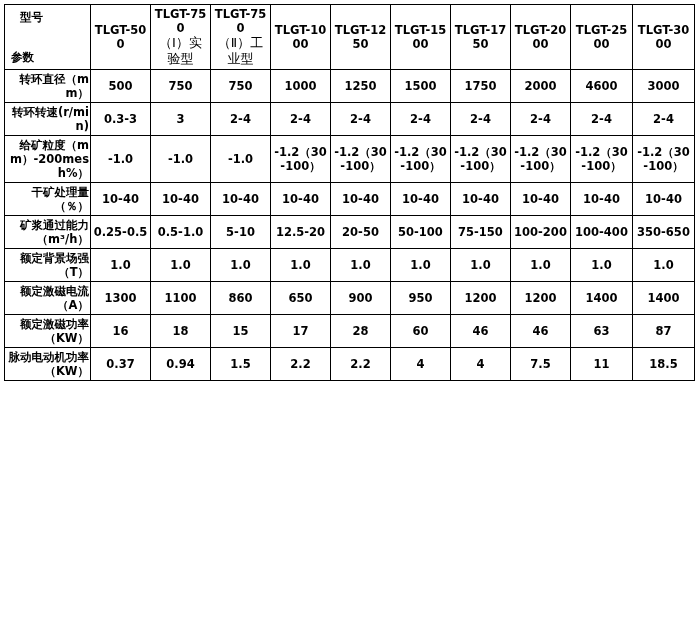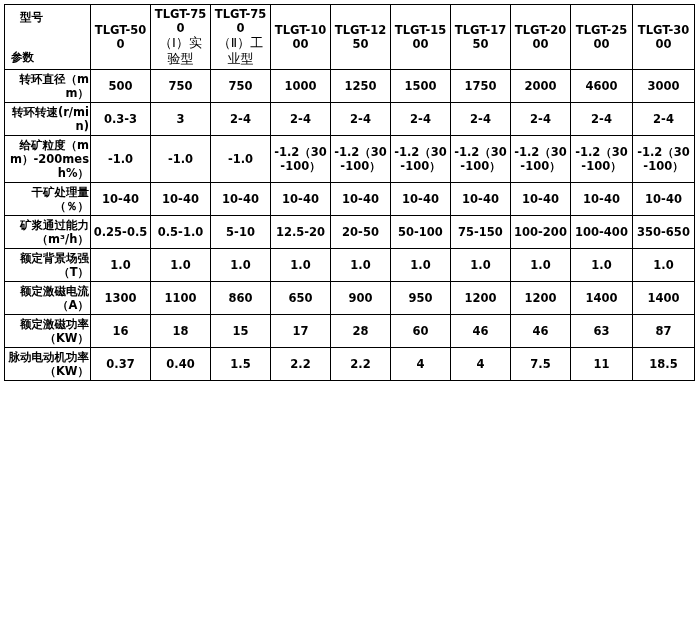--- a/index.html
+++ b/index.html
@@ -252,21 +252,21 @@
         <td class="cell">28</td>
         <td class="cell">60</td>
         <td class="cell">46</td>
         <td class="cell">46</td>
         <td class="cell">63</td>
         <td class="cell">87</td>
       </tr>
       <tr>
         <td class="rowhead">脉动电动机功率（KW）</td>
         <td class="cell">0.37</td>
-        <td class="cell">0.40</td>
+        <td class="cell">0.94</td>
         <td class="cell">1.5</td>
         <td class="cell">2.2</td>
         <td class="cell">2.2</td>
         <td class="cell">4</td>
         <td class="cell">4</td>
         <td class="cell">7.5</td>
         <td class="cell">11</td>
         <td class="cell">18.5</td>
       </tr>
     </tbody>

